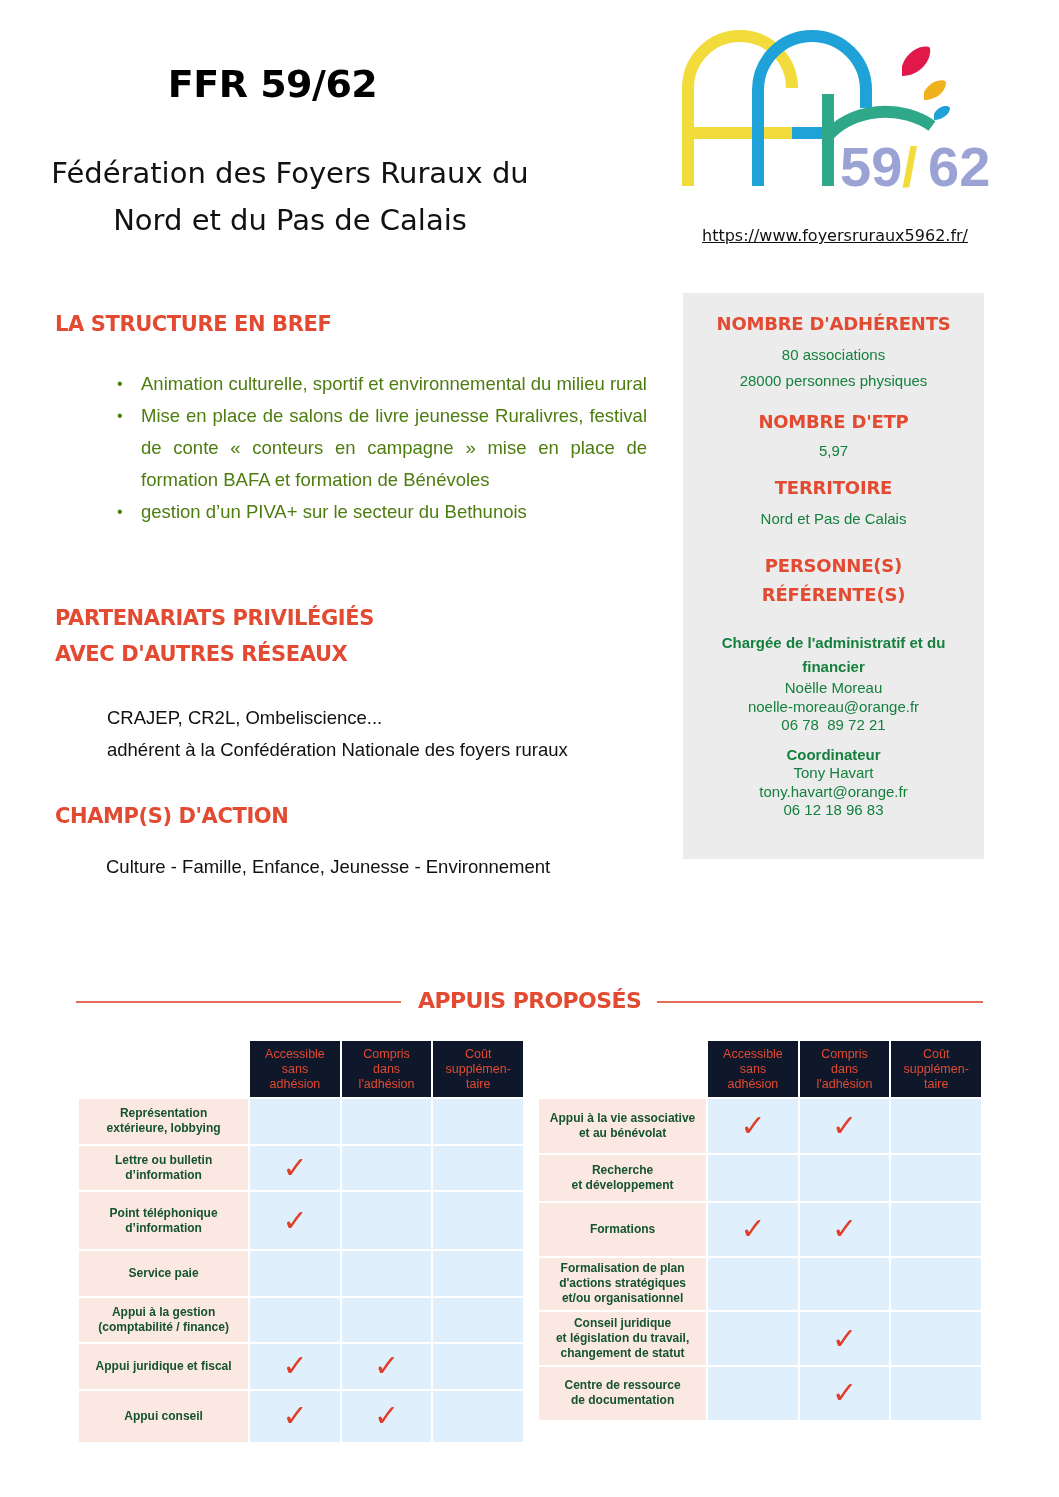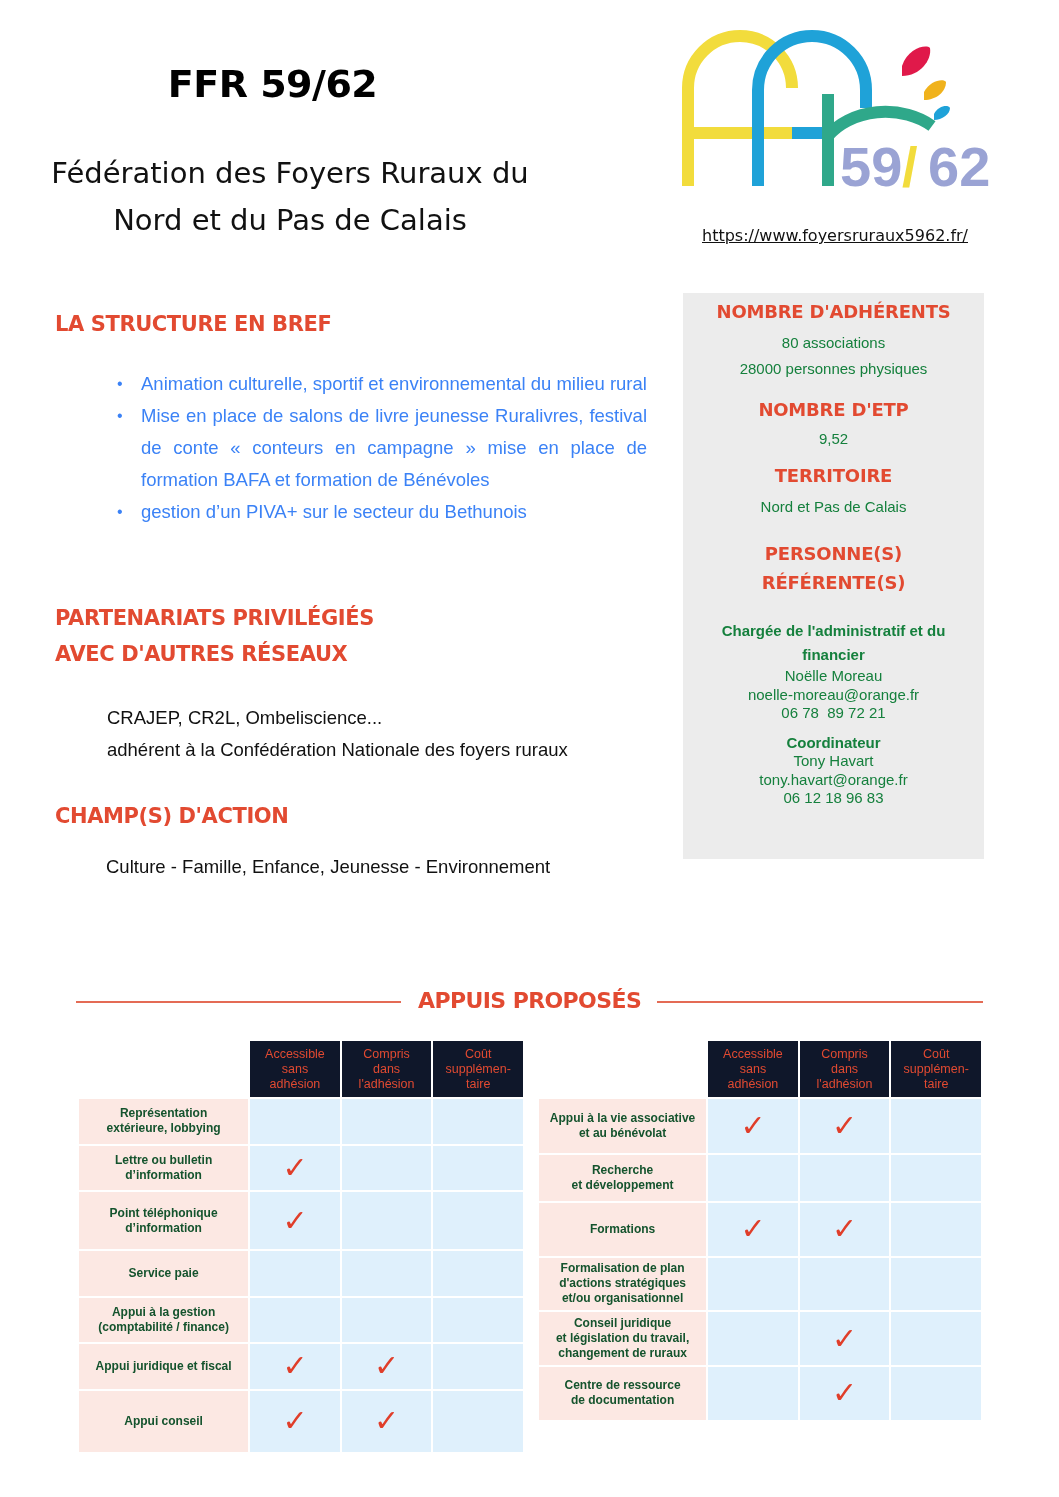--- a/index.html
+++ b/index.html
@@ -8,21 +8,21 @@
 
   #title { left:0; width:545px; top:62px; text-align:center; font-family:"DejaVu Sans", sans-serif; font-weight:bold; font-size:38px; letter-spacing:-0.5px; color:#000; }
   #subtitle { left:30px; width:520px; top:150px; text-align:center; font-family:"DejaVu Sans", sans-serif; font-size:29px; line-height:47px; color:#111; }
 
   #logo { left:680px; top:28px; width:330px; height:170px; }
   #website { left:700px; top:226px; width:270px; font-family:"DejaVu Sans", sans-serif; font-size:16px; color:#111; text-decoration:underline; text-align:center; }
 
   .sec-h { font-family:"DejaVu Sans", sans-serif; font-weight:bold; font-size:21px; color:#e24a31; letter-spacing:-0.4px; }
   #h-structure { left:55px; top:312px; }
   #bullets { left:115px; top:368px; width:532px; margin:0; padding:0; list-style:none; }
-  #bullets li { position:relative; padding-left:26px; font-size:18.5px; line-height:32px; text-align:justify; color:#3b82f6; }
+  #bullets li { position:relative; padding-left:26px; font-size:18.5px; line-height:32px; text-align:justify; color:#4d7c0f; }
   #bullets li::before { content:"•"; position:absolute; left:2px; top:0; font-size:16px; }
 
   #h-partners { left:55px; top:600px; line-height:36px; }
   #partners { left:107px; top:702px; font-size:18.5px; line-height:32px; color:#111; }
   #h-champs { left:55px; top:804px; }
   #champs { left:106px; top:856px; font-size:18.5px; color:#111; }
 
   #side { left:683px; top:293px; width:301px; height:566px; background:#ececec; text-align:center; }
   .side-h { font-family:"DejaVu Sans", sans-serif; font-weight:bold; font-size:18px; color:#e24a31; letter-spacing:-0.2px; }
   .side-t { font-size:15px; color:#15803d; }
@@ -80,25 +80,25 @@
 </div>
 <div id="partners" class="abs">
   <div>CRAJEP, CR2L, Ombeliscience...</div>
   <div>adhérent à la Confédération Nationale des foyers ruraux</div>
 </div>
 
 <div id="h-champs" class="abs sec-h">CHAMP(S) D'ACTION</div>
 <div id="champs" class="abs">Culture - Famille, Enfance, Jeunesse - Environnement</div>
 
 <div id="side" class="abs">
-  <div class="side-h" style="margin-top:8px;">NOMBRE D'ADHÉRENTS</div>
+  <div class="side-h" style="margin-top:20px;">NOMBRE D'ADHÉRENTS</div>
   <div class="side-t" style="margin-top:12px;">80 associations</div>
   <div class="side-t" style="margin-top:9px;">28000 personnes physiques</div>
   <div class="side-h" style="margin-top:22px;">NOMBRE D'ETP</div>
-  <div class="side-t" style="margin-top:10px;">9,52</div>
+  <div class="side-t" style="margin-top:10px;">5,97</div>
   <div class="side-h" style="margin-top:18px;">TERRITOIRE</div>
   <div class="side-t" style="margin-top:12px;">Nord et Pas de Calais</div>
   <div class="side-h" style="margin-top:24px; line-height:29px;">
     <div>PERSONNE(S)</div>
     <div>RÉFÉRENTE(S)</div>
   </div>
   <div style="margin-top:22px;">
     <div class="side-t" style="font-weight:bold; line-height:24px;">Chargée de l'administratif et du</div>
     <div class="side-t" style="font-weight:bold; line-height:24px;">financier</div>
     <div class="side-t" style="line-height:18px;">Noëlle Moreau</div>
@@ -190,21 +190,21 @@
         <td class="cell"></td>
       </tr>
       <tr style="height: 44.5px;">
         <td class="rowh">
           <div>Appui juridique et fiscal</div>
         </td>
         <td class="cell"><span class="check">✓</span></td>
         <td class="cell"><span class="check">✓</span></td>
         <td class="cell"></td>
       </tr>
-      <tr style="height: 61px;">
+      <tr style="height: 51px;">
         <td class="rowh">
           <div>Appui conseil</div>
         </td>
         <td class="cell"><span class="check">✓</span></td>
         <td class="cell"><span class="check">✓</span></td>
         <td class="cell"></td>
       </tr>
     </tbody>
 </table>
 
@@ -269,21 +269,21 @@
           <div>et/ou organisationnel</div>
         </td>
         <td class="cell"></td>
         <td class="cell"></td>
         <td class="cell"></td>
       </tr>
       <tr style="height: 53px;">
         <td class="rowh">
           <div>Conseil juridique</div>
           <div>et législation du travail,</div>
-          <div>changement de ruraux</div>
+          <div>changement de statut</div>
         </td>
         <td class="cell"></td>
         <td class="cell"><span class="check">✓</span></td>
         <td class="cell"></td>
       </tr>
       <tr style="height: 52.5px;">
         <td class="rowh">
           <div>Centre de ressource</div>
           <div>de documentation</div>
         </td>

